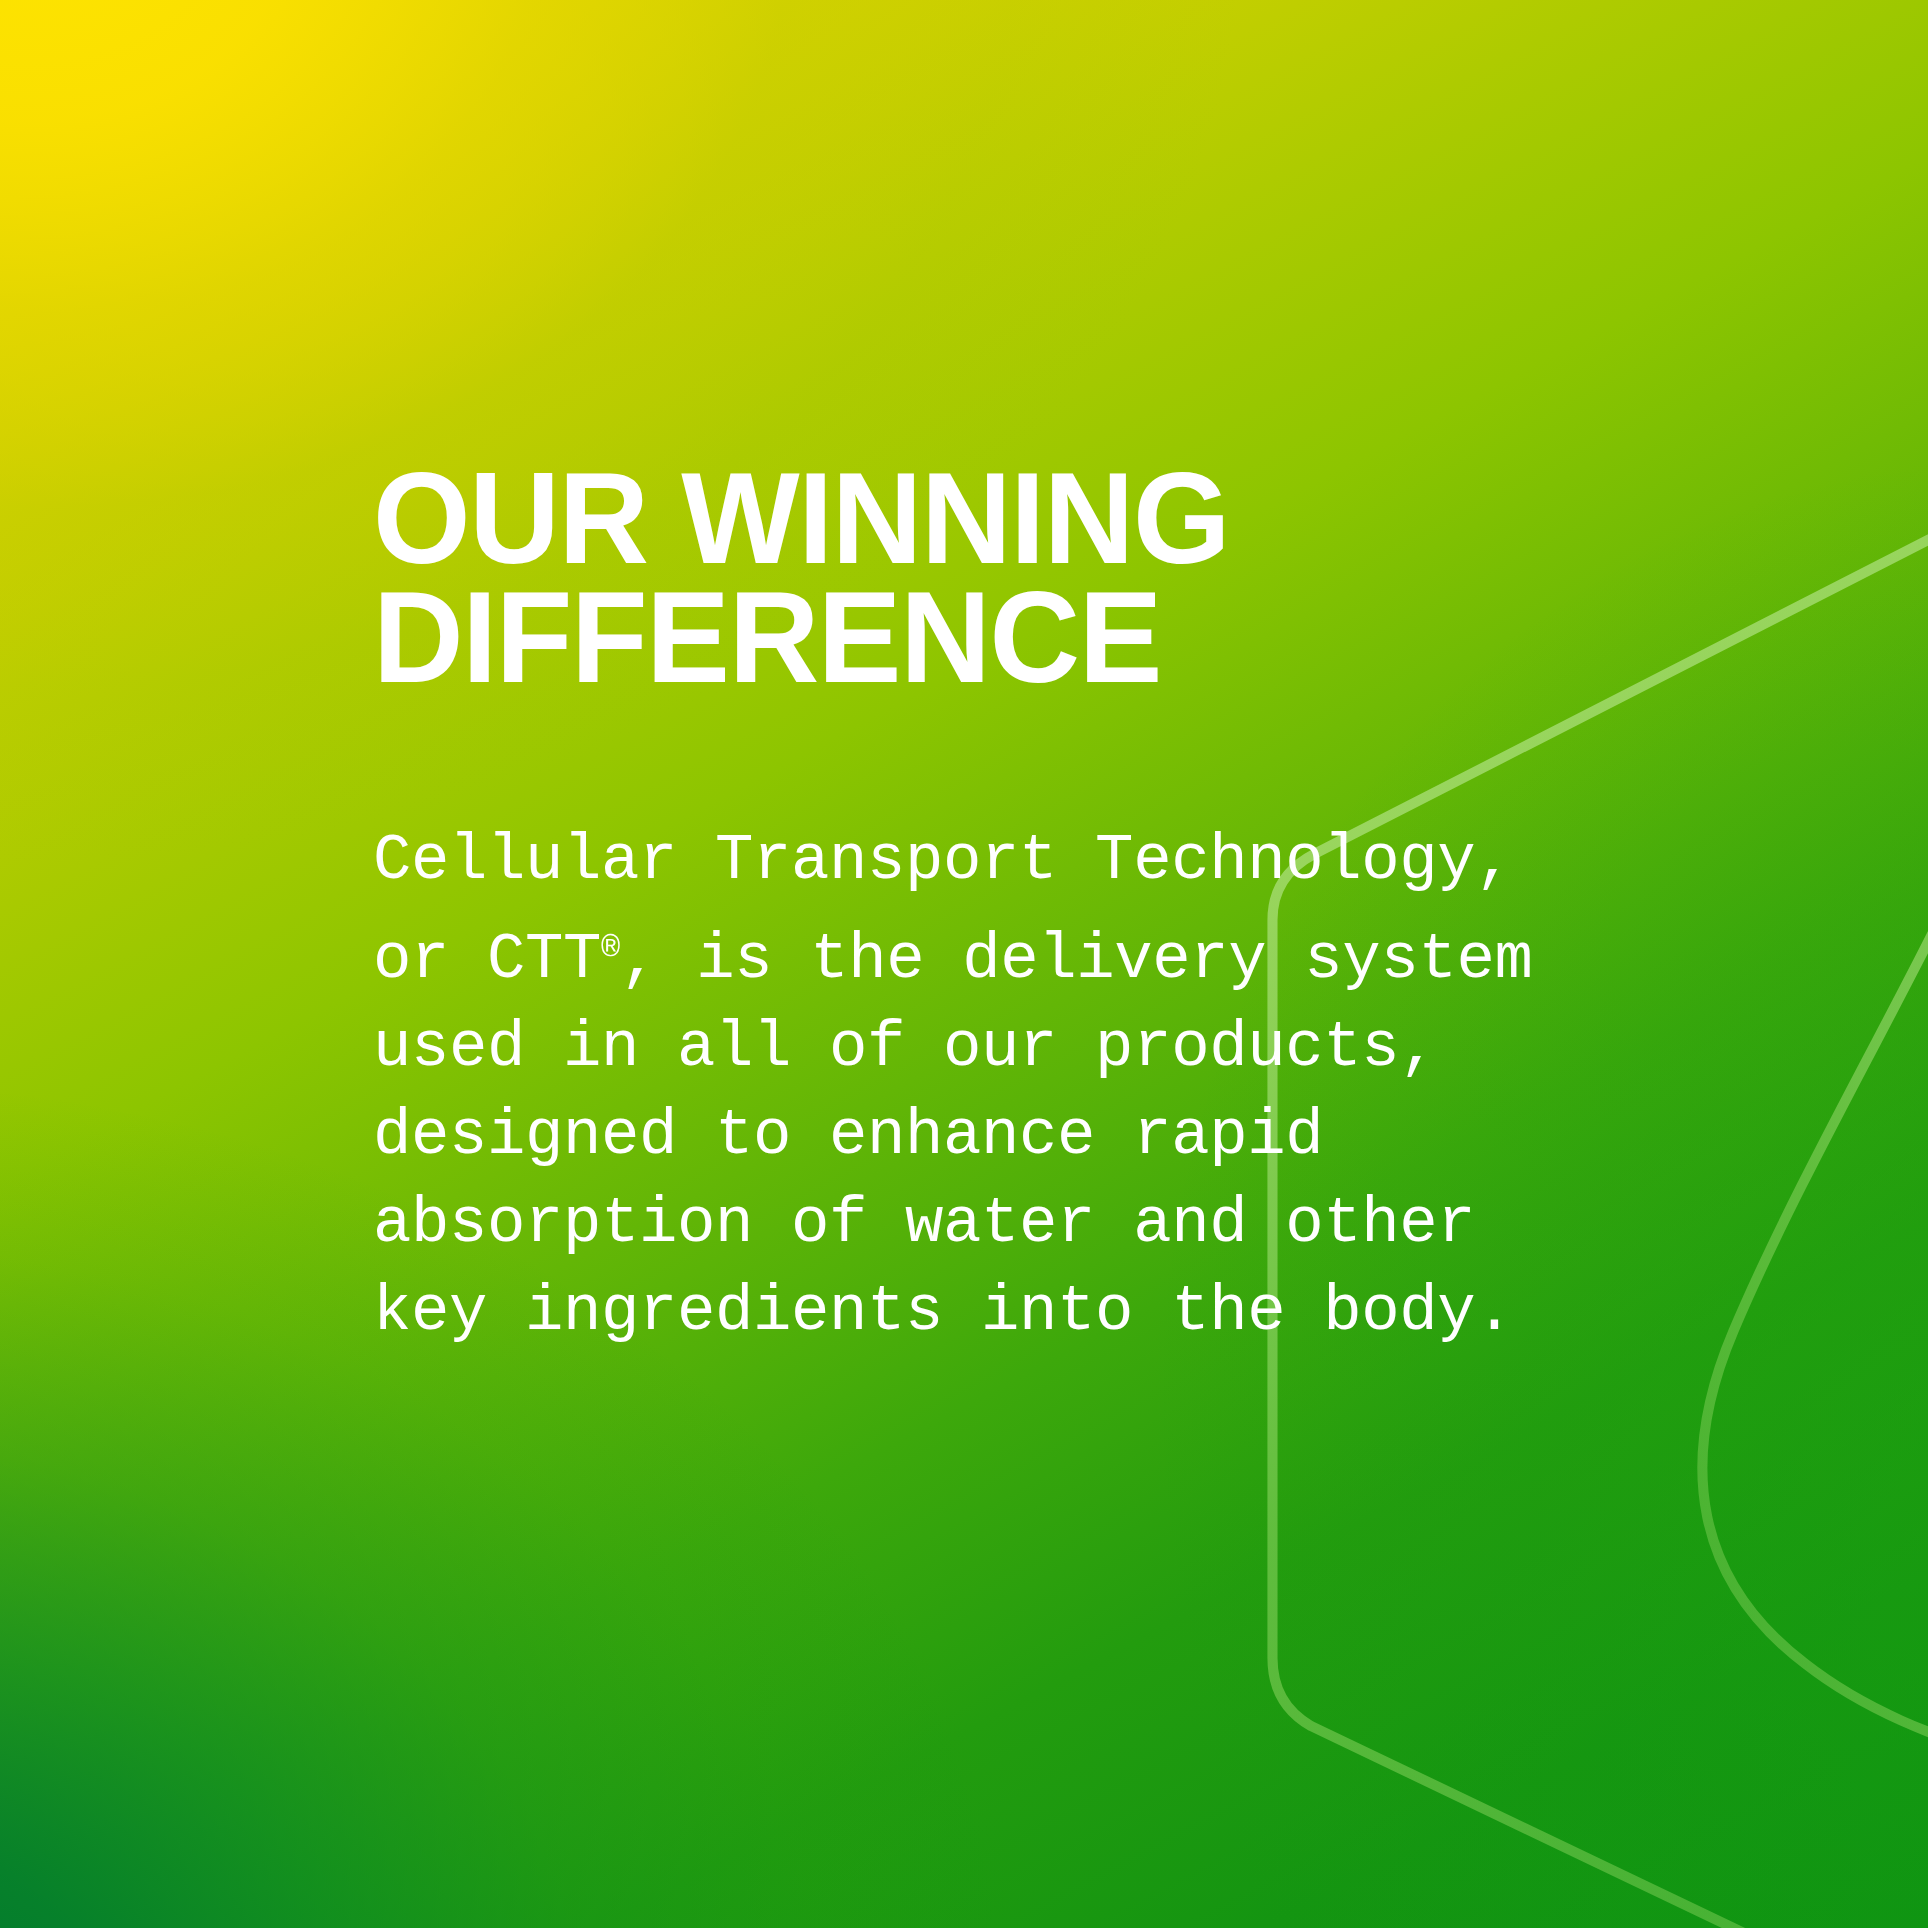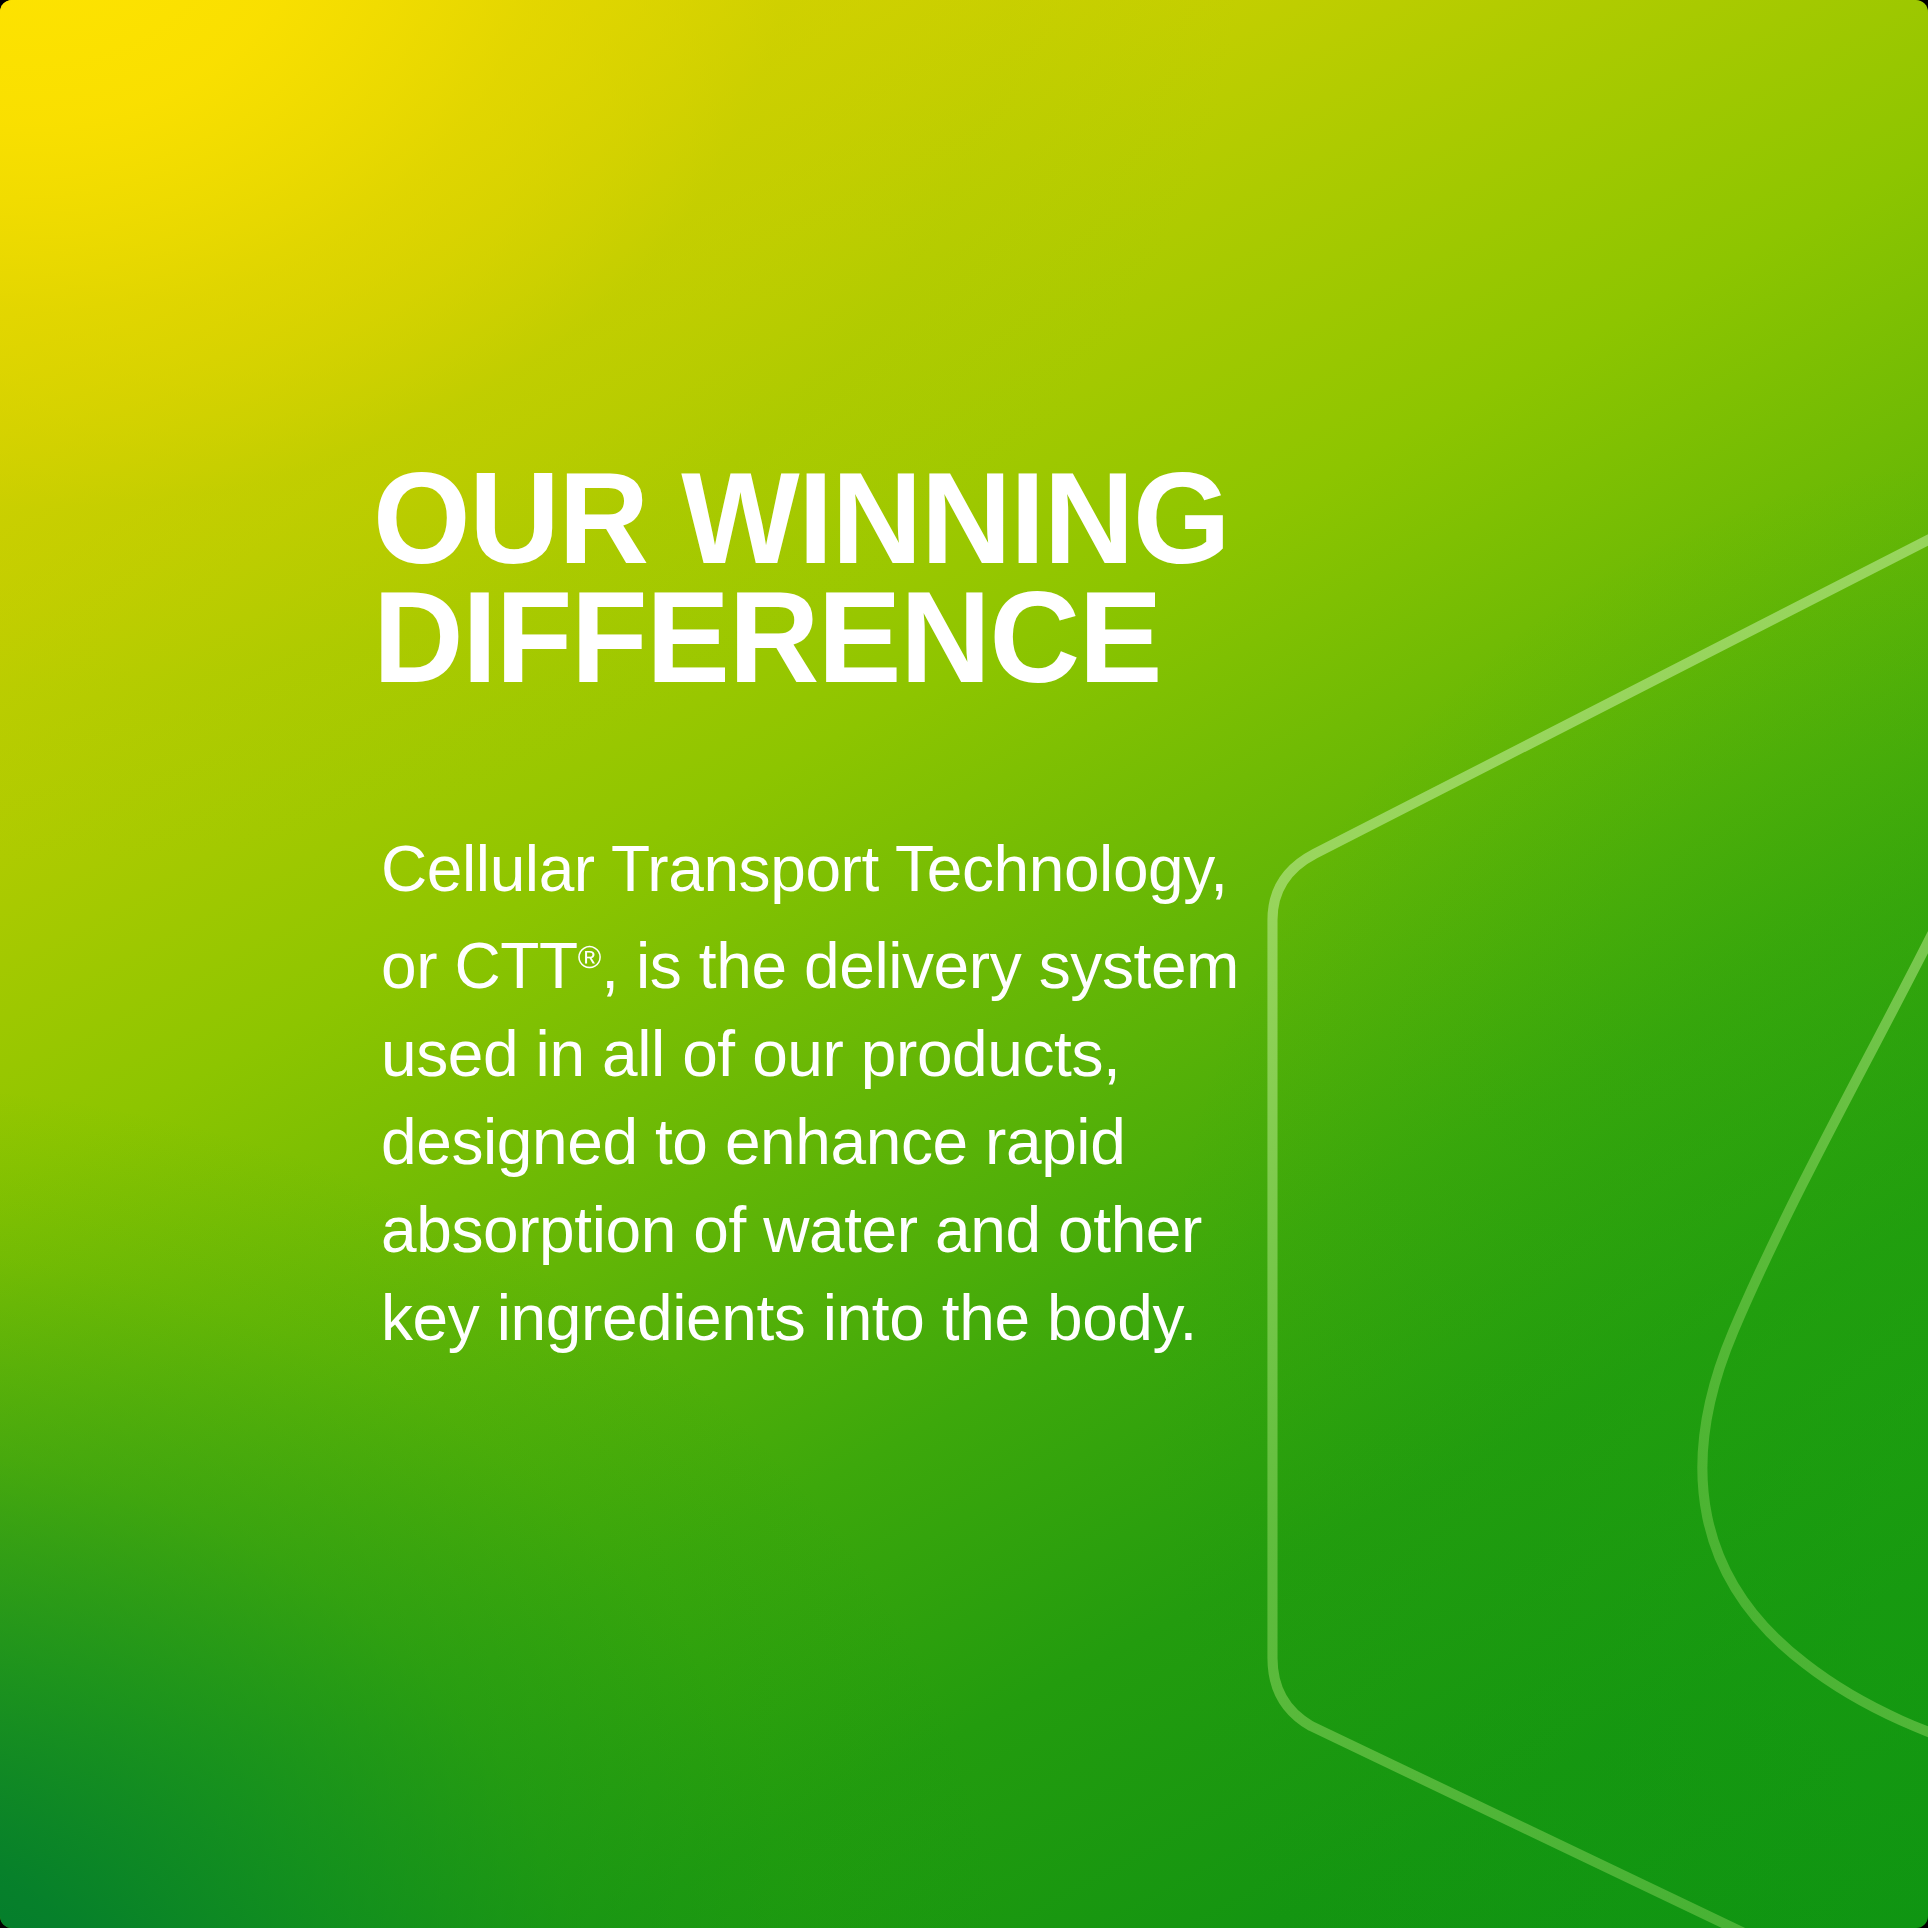--- a/index.html
+++ b/index.html
@@ -7,21 +7,20 @@
     margin: 0;
     padding: 0;
     background: #000;
   }
   #canvas {
     position: relative;
     width: 1928px;
     height: 1928px;
     overflow: hidden;
     font-family: "Liberation Sans", "DejaVu Sans", sans-serif;
-    border-radius: 12px;
     -webkit-font-smoothing: antialiased;
   }
 
   
   .bg-base {
     position: absolute;
     inset: 0;
     background: linear-gradient(152deg,
         #F7DE00 0%,
         #EDD900 7%,
@@ -99,28 +98,29 @@
     transform: scaleX(0.965);
     transform-origin: left top;
     text-transform: uppercase;
     white-space: pre-line;
   }
 
   .body-copy {
     position: absolute;
     top: 817px;
     left: 0;
-    margin: 8px;
+    margin: 0;
     width: 1203px;
     color: #ffffff;
     font-weight: 400;
     font-size: 64px;
     line-height: 88px;
     letter-spacing: -0.4px;
     white-space: pre-line;
+    font-family: Liberation Mono, monospace;
   }
   .body-copy sup.reg {
     font-size: 0.50em;
     vertical-align: 0.62em;
     letter-spacing: 0;
   }
 </style>
 </head>
 <body>
 

